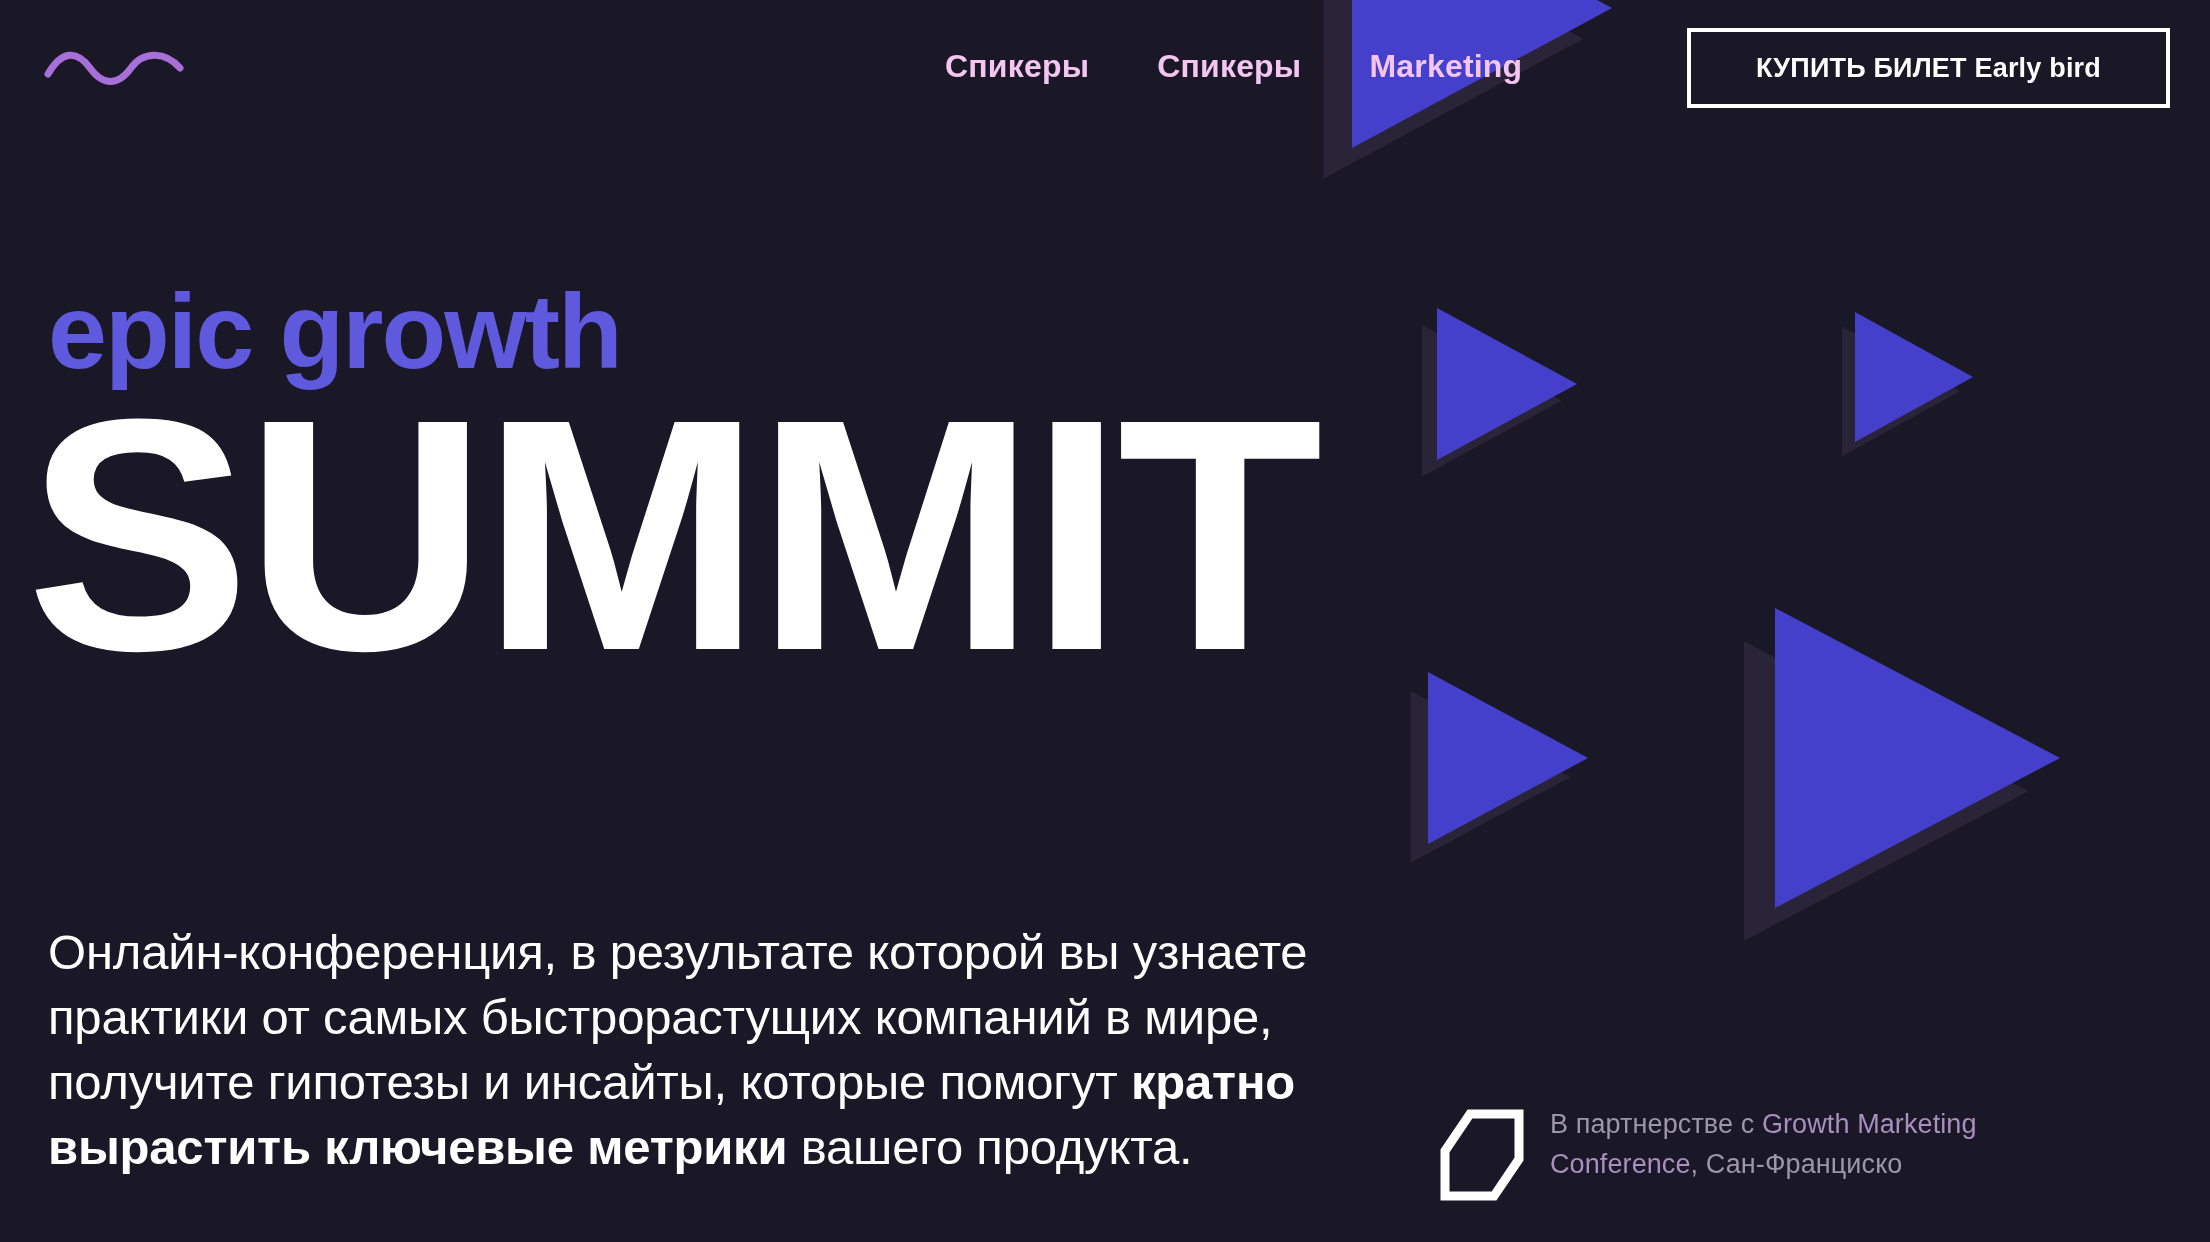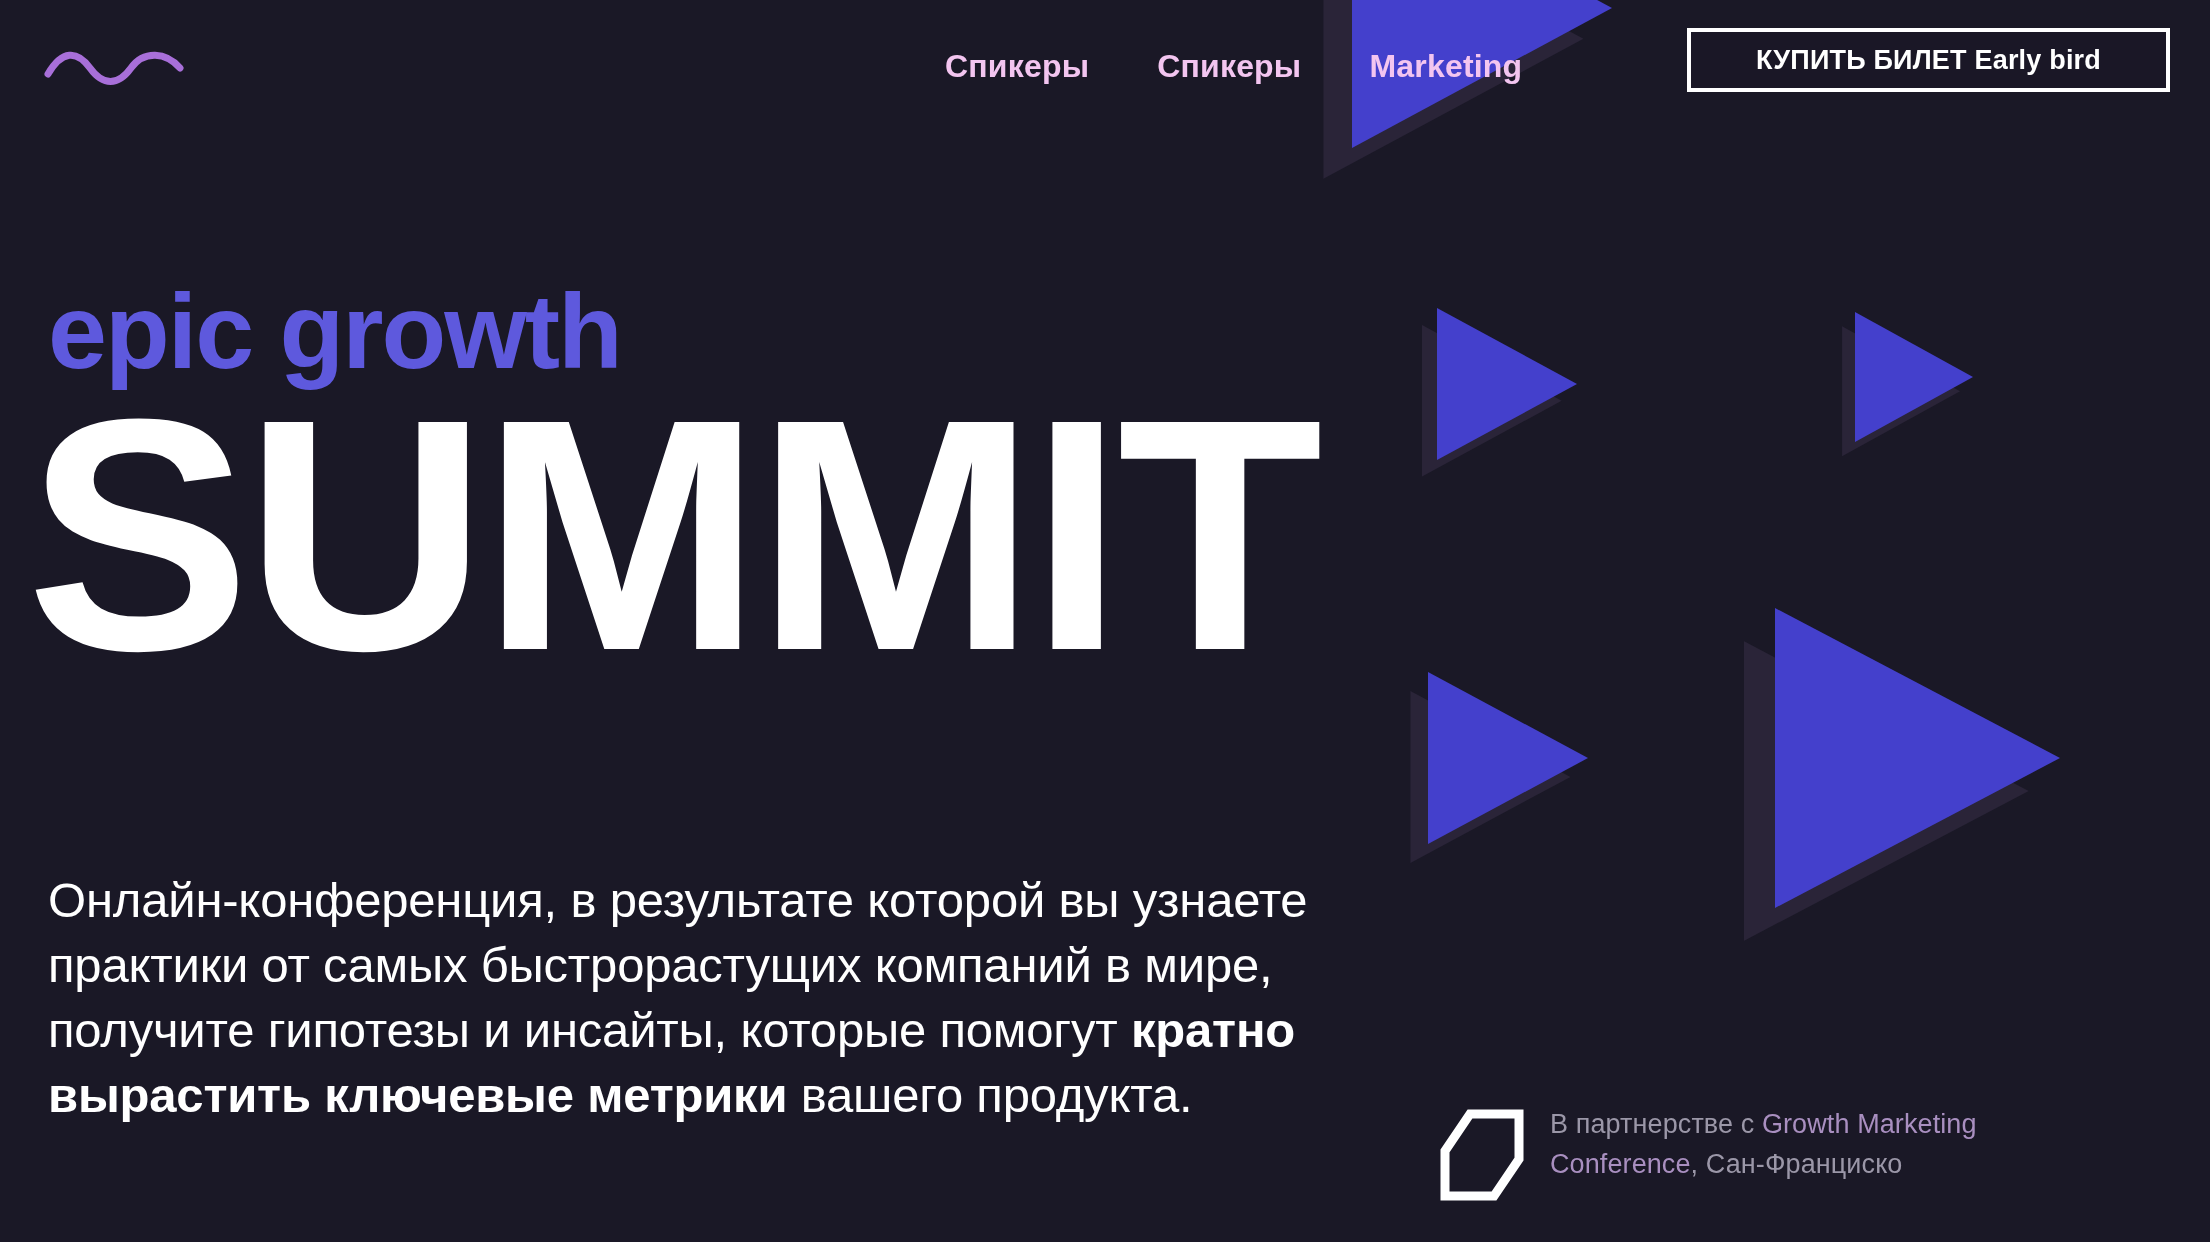--- a/index.html
+++ b/index.html
@@ -46,21 +46,21 @@
   #nav {
     position:absolute; left:945px; top:48px;
     display:flex; align-items:center; gap:68px;text-align:center;
   }
   .nav-link {
     font-size:32px; font-weight:700; color:#f3c5f0;
     text-decoration:none; white-space:nowrap; letter-spacing:0.2px;
   }
   #ticket-btn {
     position:absolute; left:1687px; top:28px;
-    width:483px; height:64px;
+    width:483px; height:80px;
     border:4px solid #ffffff;
     background:rgba(26,24,38,0.92);
     display:flex; align-items:center; justify-content:center;
     cursor:pointer;
   }
   #ticket-btn span {
     font-size:27px; font-weight:700; color:#ffffff;
     letter-spacing:0.2px; white-space:nowrap;
   }
 
@@ -71,21 +71,21 @@
     font-size:106px; font-weight:700; color:#5e59dd;
     letter-spacing:-2px; line-height:1;
   }
   #summit {
     position:absolute; left:26px; top:400px;
     font-size:330px; font-weight:700; color:#ffffff;
     letter-spacing:-6px; line-height:0.82;
     transform:scaleX(1.02); transform-origin:left center;
   }
   #lede {
-    position:absolute; left:48px; top:868px;
+    position:absolute; left:48px; top:920px;
     width:1400px;
     font-size:49px; font-weight:400; color:#ffffff;
     line-height:1.33; letter-spacing:-0.2px;
   }
   #lede b { font-weight:700; }
 
   
   #partner {
     position:absolute; left:1440px; top:1105px;
     display:flex; align-items:flex-start; gap:26px;

